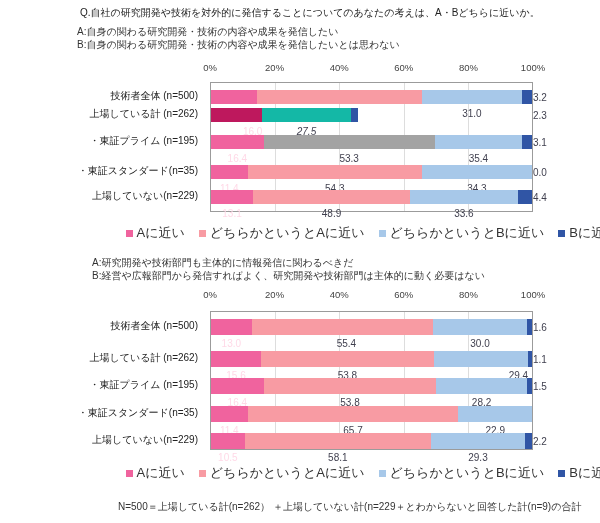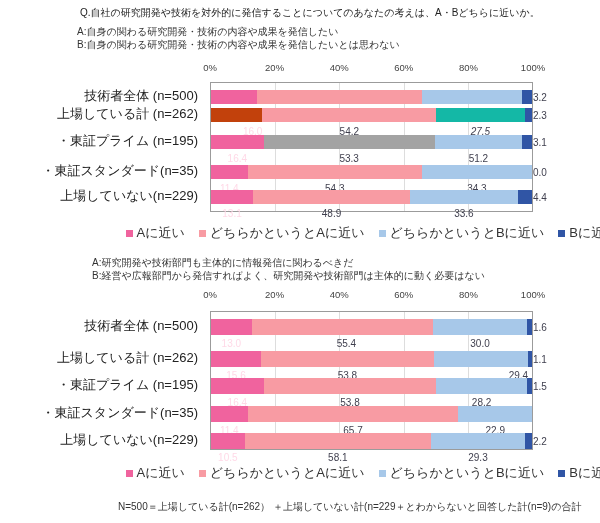--- a/index.html
+++ b/index.html
@@ -11,21 +11,21 @@
   .chart-layer{position:absolute;left:0;top:0;right:0;bottom:0;}
   .tick{position:absolute;width:50px;text-align:center;font-size:9.5px;color:#444;white-space:nowrap;}
   .plot{position:absolute;background:#fff;box-sizing:border-box;}
   .grid{position:absolute;top:0;bottom:0;width:1px;}
   .barrow{position:absolute;left:0;right:0;display:flex;z-index:2;}
   .seg{height:100%;display:flex;align-items:center;justify-content:center;overflow:visible;}
   .seg span{font-size:10px;color:#3f3f4e;white-space:nowrap;margin-top:32px;}
   .seg span.light{color:#ffd9e7;}
   .outlab{position:absolute;left:100%;margin-left:1px;font-size:10px;color:#3f3f4e;
           top:50%;transform:translateY(-50%);white-space:nowrap;z-index:3;}
-  .cat{position:absolute;left:0;text-align:right;font-size:13px;color:#222;
+  .cat{position:absolute;left:0;text-align:right;font-size:10px;color:#222;
        padding-right:6px;box-sizing:border-box;white-space:nowrap;line-height:14px;}
   .legend{position:absolute;display:flex;justify-content:center;align-items:center;gap:14px;}
   .legend-item{display:flex;align-items:center;gap:4px;white-space:nowrap;}
   .legend-swatch{width:7px;height:7px;display:inline-block;flex:0 0 auto;}
   .legend-label{font-size:13px;color:#333;}
   .footer{font-size:10px;color:#333;white-space:nowrap;}
 </style>
 </head>
 <body>
 
@@ -54,41 +54,38 @@
           <div class="seg" style="width: 51.4%; background: rgb(248, 155, 163);">
             <span>51.4</span>
           </div>
           <div class="seg" style="width: 31%; background: rgb(167, 200, 233);">
             <span>31.0</span>
           </div>
           <div class="seg" style="width: 3.2%; background: rgb(48, 85, 165);"></div>
           <div class="outlab">3.2</div>
         </div>
         <div class="barrow" style="top: 25px; height: 14px;">
-          <div class="seg" style="width: 16%; background: #c2410c; justify-content: flex-end;">
+          <div class="seg" style="width: 16%; background: #be185d; justify-content: flex-end;">
             <span class="light">16.0</span>
-          </div>
-          <div class="seg" style="width: 54.2%; background: rgb(248, 155, 163);">
-            <span>54.2</span>
           </div>
           <div class="seg" style="width: 27.5%; background: #14b8a6; font-style: italic;">
             <span>27.5</span>
           </div>
           <div class="seg" style="width: 2.3%; background: rgb(48, 85, 165);"></div>
           <div class="outlab">2.3</div>
         </div>
         <div class="barrow" style="top: 52px; height: 14px;">
           <div class="seg" style="width: 16.4%; background: rgb(240, 99, 158);">
             <span class="light">16.4</span>
           </div>
           <div class="seg" style="width: 53.3%; background: #a3a3a3;">
             <span>53.3</span>
           </div>
           <div class="seg" style="width: 27.2%; background: rgb(167, 200, 233);">
-            <span>51.2</span>
+            <span>35.4</span>
           </div>
           <div class="seg" style="width: 3.1%; background: rgb(48, 85, 165);"></div>
           <div class="outlab">3.1</div>
         </div>
         <div class="barrow" style="top: 82px; height: 14px;">
           <div class="seg" style="width: 11.4%; background: rgb(240, 99, 158);">
             <span class="light">11.4</span>
           </div>
           <div class="seg" style="width: 54.3%; background: rgb(248, 155, 163);">
             <span>54.3</span>

